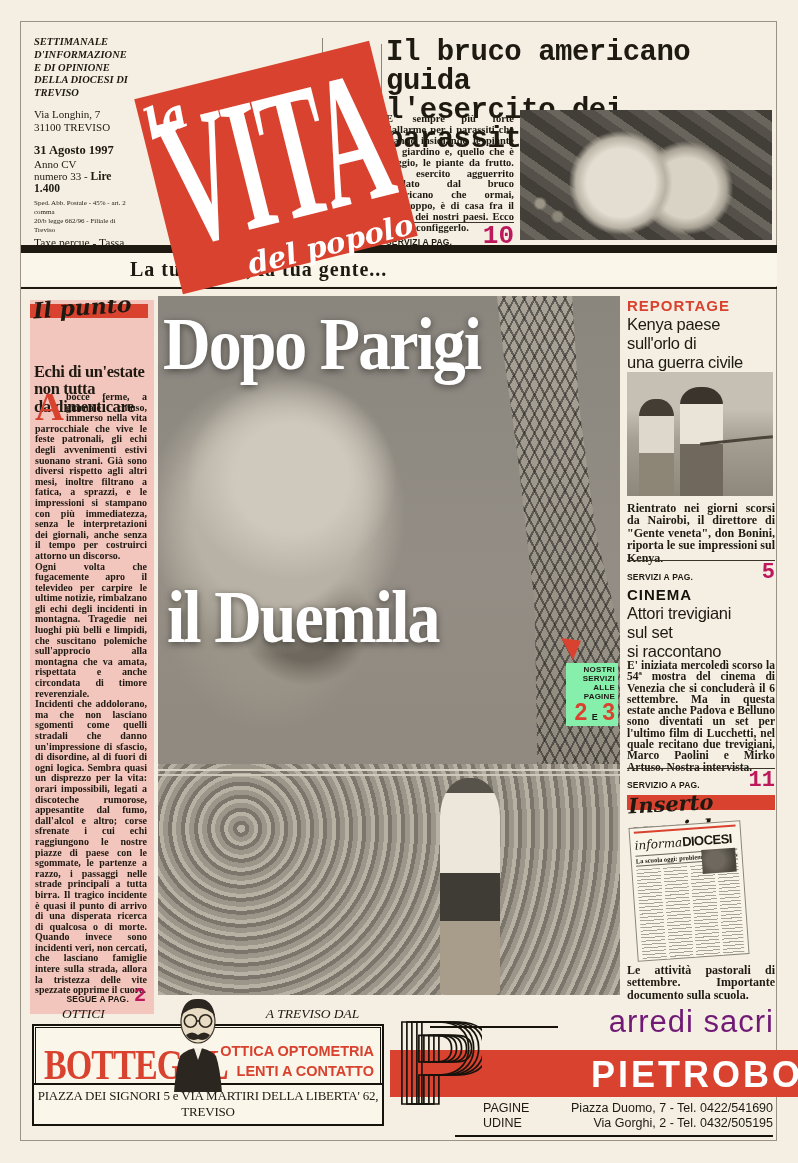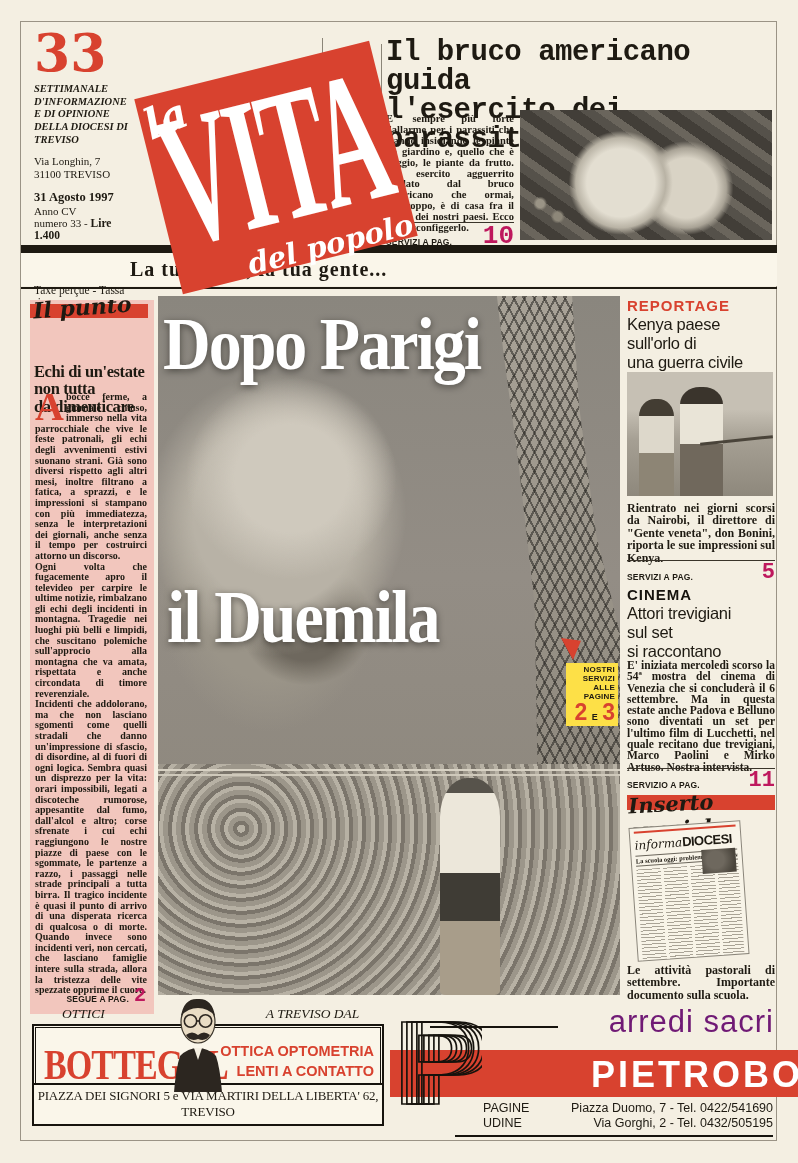--- a/index.html
+++ b/index.html
@@ -97,21 +97,21 @@
      background:linear-gradient(180deg,#d8d2c4 0 2px, rgba(0,0,0,0) 2px 5px, #cfc9bb 5px 7px, rgba(0,0,0,0) 7px); }
   .figure { position:absolute; left:61%; bottom:0; width:13%; height:31%;
      background:linear-gradient(180deg,#57534b 0 7%, #ece7da 7% 44%, #3f3c35 44% 66%, #a89d8a 66% 100%);
      border-radius:45% 45% 6px 6px / 18% 18% 4px 4px; }
   .hl1 { left:163px; top:302px; width:455px; } .hl2 { left:167px; top:575px; width:440px; }
   .feat-hl { color:#fff; font-family:"Liberation Serif", serif; font-weight:bold; font-size:66px;
              letter-spacing:-2px; transform:scale(1.0,1.12); transform-origin:left top;
              text-shadow:0 2px 7px rgba(20,18,14,.55); white-space:nowrap; }
   .flag { left:561px; top:638px; width:20px; height:22px; background:#d8422f;
           clip-path:polygon(0 0, 100% 12%, 60% 100%); z-index:3; }
-  .svcbox { left:566px; top:663px; width:52px; padding:3px 3px 2px; background:#fde047; z-index:3;
+  .svcbox { left:566px; top:663px; width:52px; padding:3px 3px 2px; background:#86efac; z-index:3;
             text-align:right; font-family:"Liberation Sans", sans-serif; font-weight:bold; }
   .svcbox .l { font-size:8px; line-height:1.12; letter-spacing:.2px; }
   .svcbox .pgs { margin-top:1px; }
   .svcbox .pg { color:#d8422f; font-size:23px; line-height:.85; }
   .svcbox .conj { font-size:9px; }
 
   
   .rcol-label { font-family:"Liberation Sans", sans-serif; font-weight:bold; font-size:15px; letter-spacing:1px; }
   .rep-label { left:627px; top:297px; color:#d8422f; }
   .rep-head { left:627px; top:315px; width:150px; font-family:"Liberation Sans", sans-serif; font-size:16.5px;
@@ -183,21 +183,20 @@
   .pie-row .ad { width:228px; text-align:right; }
 </style>
 </head>
 <body>
 
 <div class="abs frame"></div>
 <div class="abs vrule1"></div>
 <div class="abs vrule2"></div>
 
 <div class="abs mh">
-  <div class="issue-num">33</div>
   <div class="mh-sub">SETTIMANALE D'INFORMAZIONE E DI OPINIONE DELLA DIOCESI DI TREVISO</div>
   <div class="mh-addr">
     <div>Via Longhin, 7</div>
     <div>31100 TREVISO</div>
   </div>
   <div class="mh-date">31 Agosto 1997</div>
   <div class="mh-anno">Anno CV</div>
   <div class="mh-num"><span>numero 33 - </span><b>Lire 1.400</b></div>
   <div class="mh-postal">
     <div>Sped. Abb. Postale - 45% - art. 2 comma</div>

